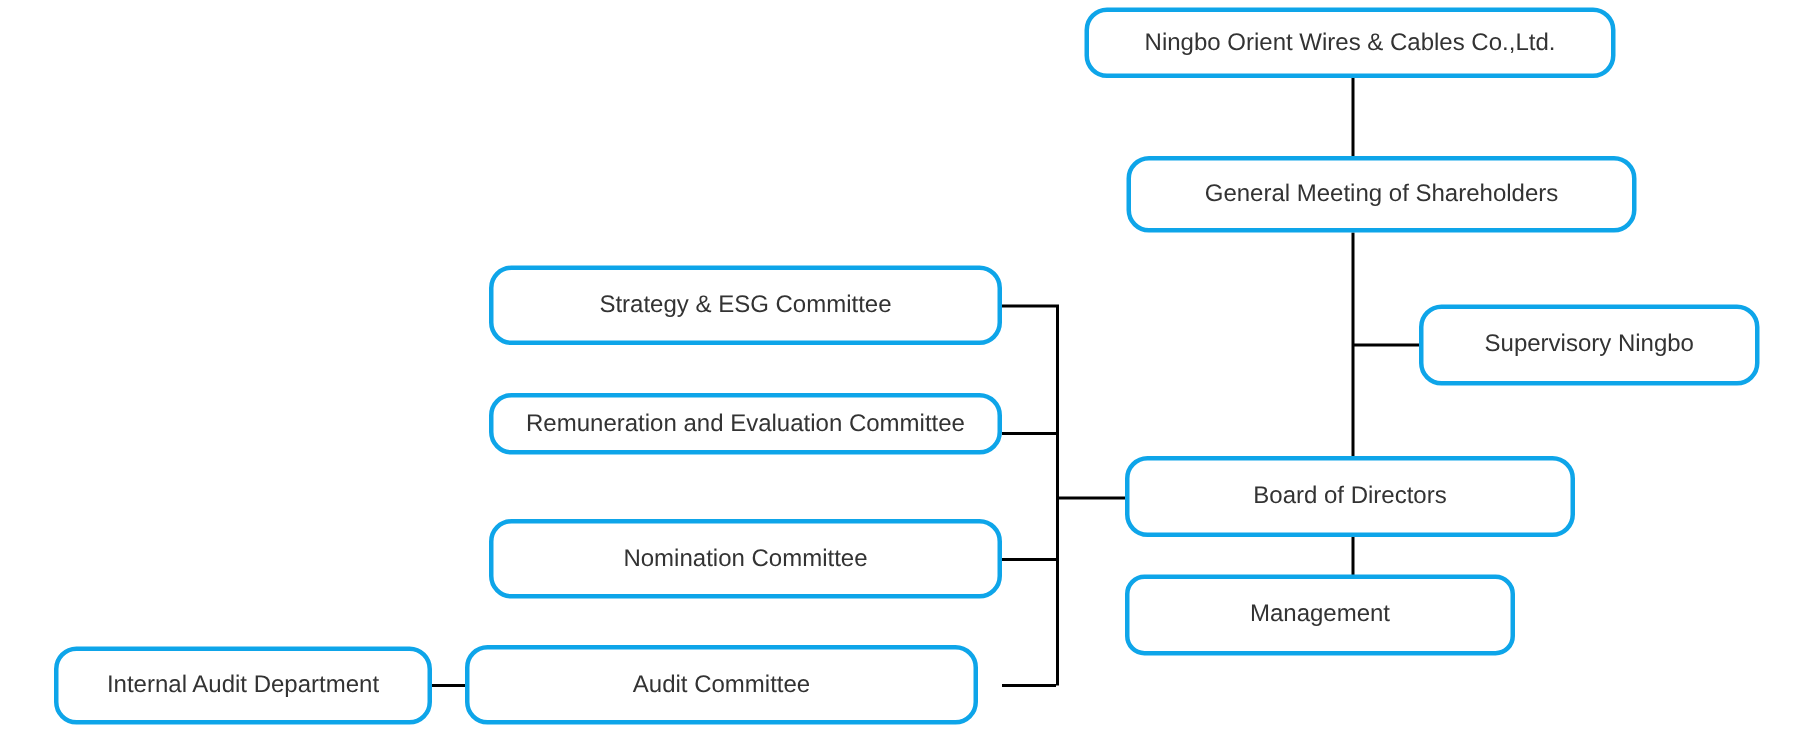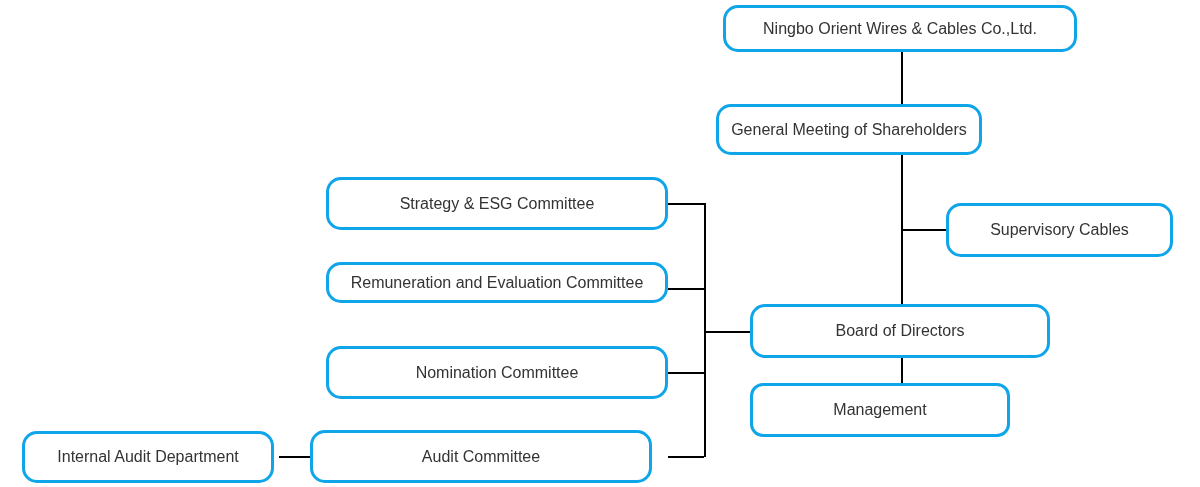--- a/index.html
+++ b/index.html
@@ -33,29 +33,29 @@
   .edge {
     position: absolute;
     background: #000000;
     z-index: 1;
   }
   .edge.h { height: 1.5px; }
   .edge.v { width: 1.5px; }
 
   
   .n-company      { left: 723px; top: 5px;   width: 354px; height: 47px; }
-  .n-gms          { left: 716px; top: 104px; width: 266px; height: 51px; }
+  .n-gms          { left: 751px; top: 104px; width: 340px; height: 51px; }
   .n-supervisory  { left: 946px; top: 203px; width: 227px; height: 54px; }
   .n-board        { left: 750px; top: 304px; width: 300px; height: 54px; }
   .n-management   { left: 750px; top: 383px; width: 260px; height: 54px; border-radius: 13px; }
   .n-strategy     { left: 326px; top: 177px; width: 342px; height: 53px; }
   .n-remuneration { left: 326px; top: 262px; width: 342px; height: 41px; }
   .n-nomination   { left: 326px; top: 346px; width: 342px; height: 53px; }
   .n-audit        { left: 310px; top: 430px; width: 342px; height: 53px; }
-  .n-internal     { left: 22px;  top: 431px; width: 252px; height: 52px; }
+  .n-internal     { left: 36px;  top: 431px; width: 252px; height: 52px; }
 
   
   .e-company-gms   { left: 901px; top: 52px;  height: 52px;  }
   .e-gms-board     { left: 901px; top: 155px; height: 149px; }
   .e-supervisory   { left: 902px; top: 229px; width: 44px;   }
   .e-board-mgmt    { left: 901px; top: 358px; height: 45px;  }
   .e-spine         { left: 704px; top: 203px; height: 254px; }
   .e-strategy      { left: 668px; top: 203px; width: 36px;   }
   .e-remuneration  { left: 668px; top: 288px; width: 36px;   }
   .e-nomination    { left: 668px; top: 372px; width: 36px;   }
@@ -82,21 +82,21 @@
 
   <div class="node n-company">
     <span>Ningbo Orient Wires &amp; Cables Co.,Ltd.</span>
   </div>
 
   <div class="node n-gms">
     <span>General Meeting of Shareholders</span>
   </div>
 
   <div class="node n-supervisory">
-    <span>Supervisory Cables</span>
+    <span>Supervisory Ningbo</span>
   </div>
 
   <div class="node n-board">
     <span>Board of Directors</span>
   </div>
 
   <div class="node n-management">
     <span>Management</span>
   </div>
 

